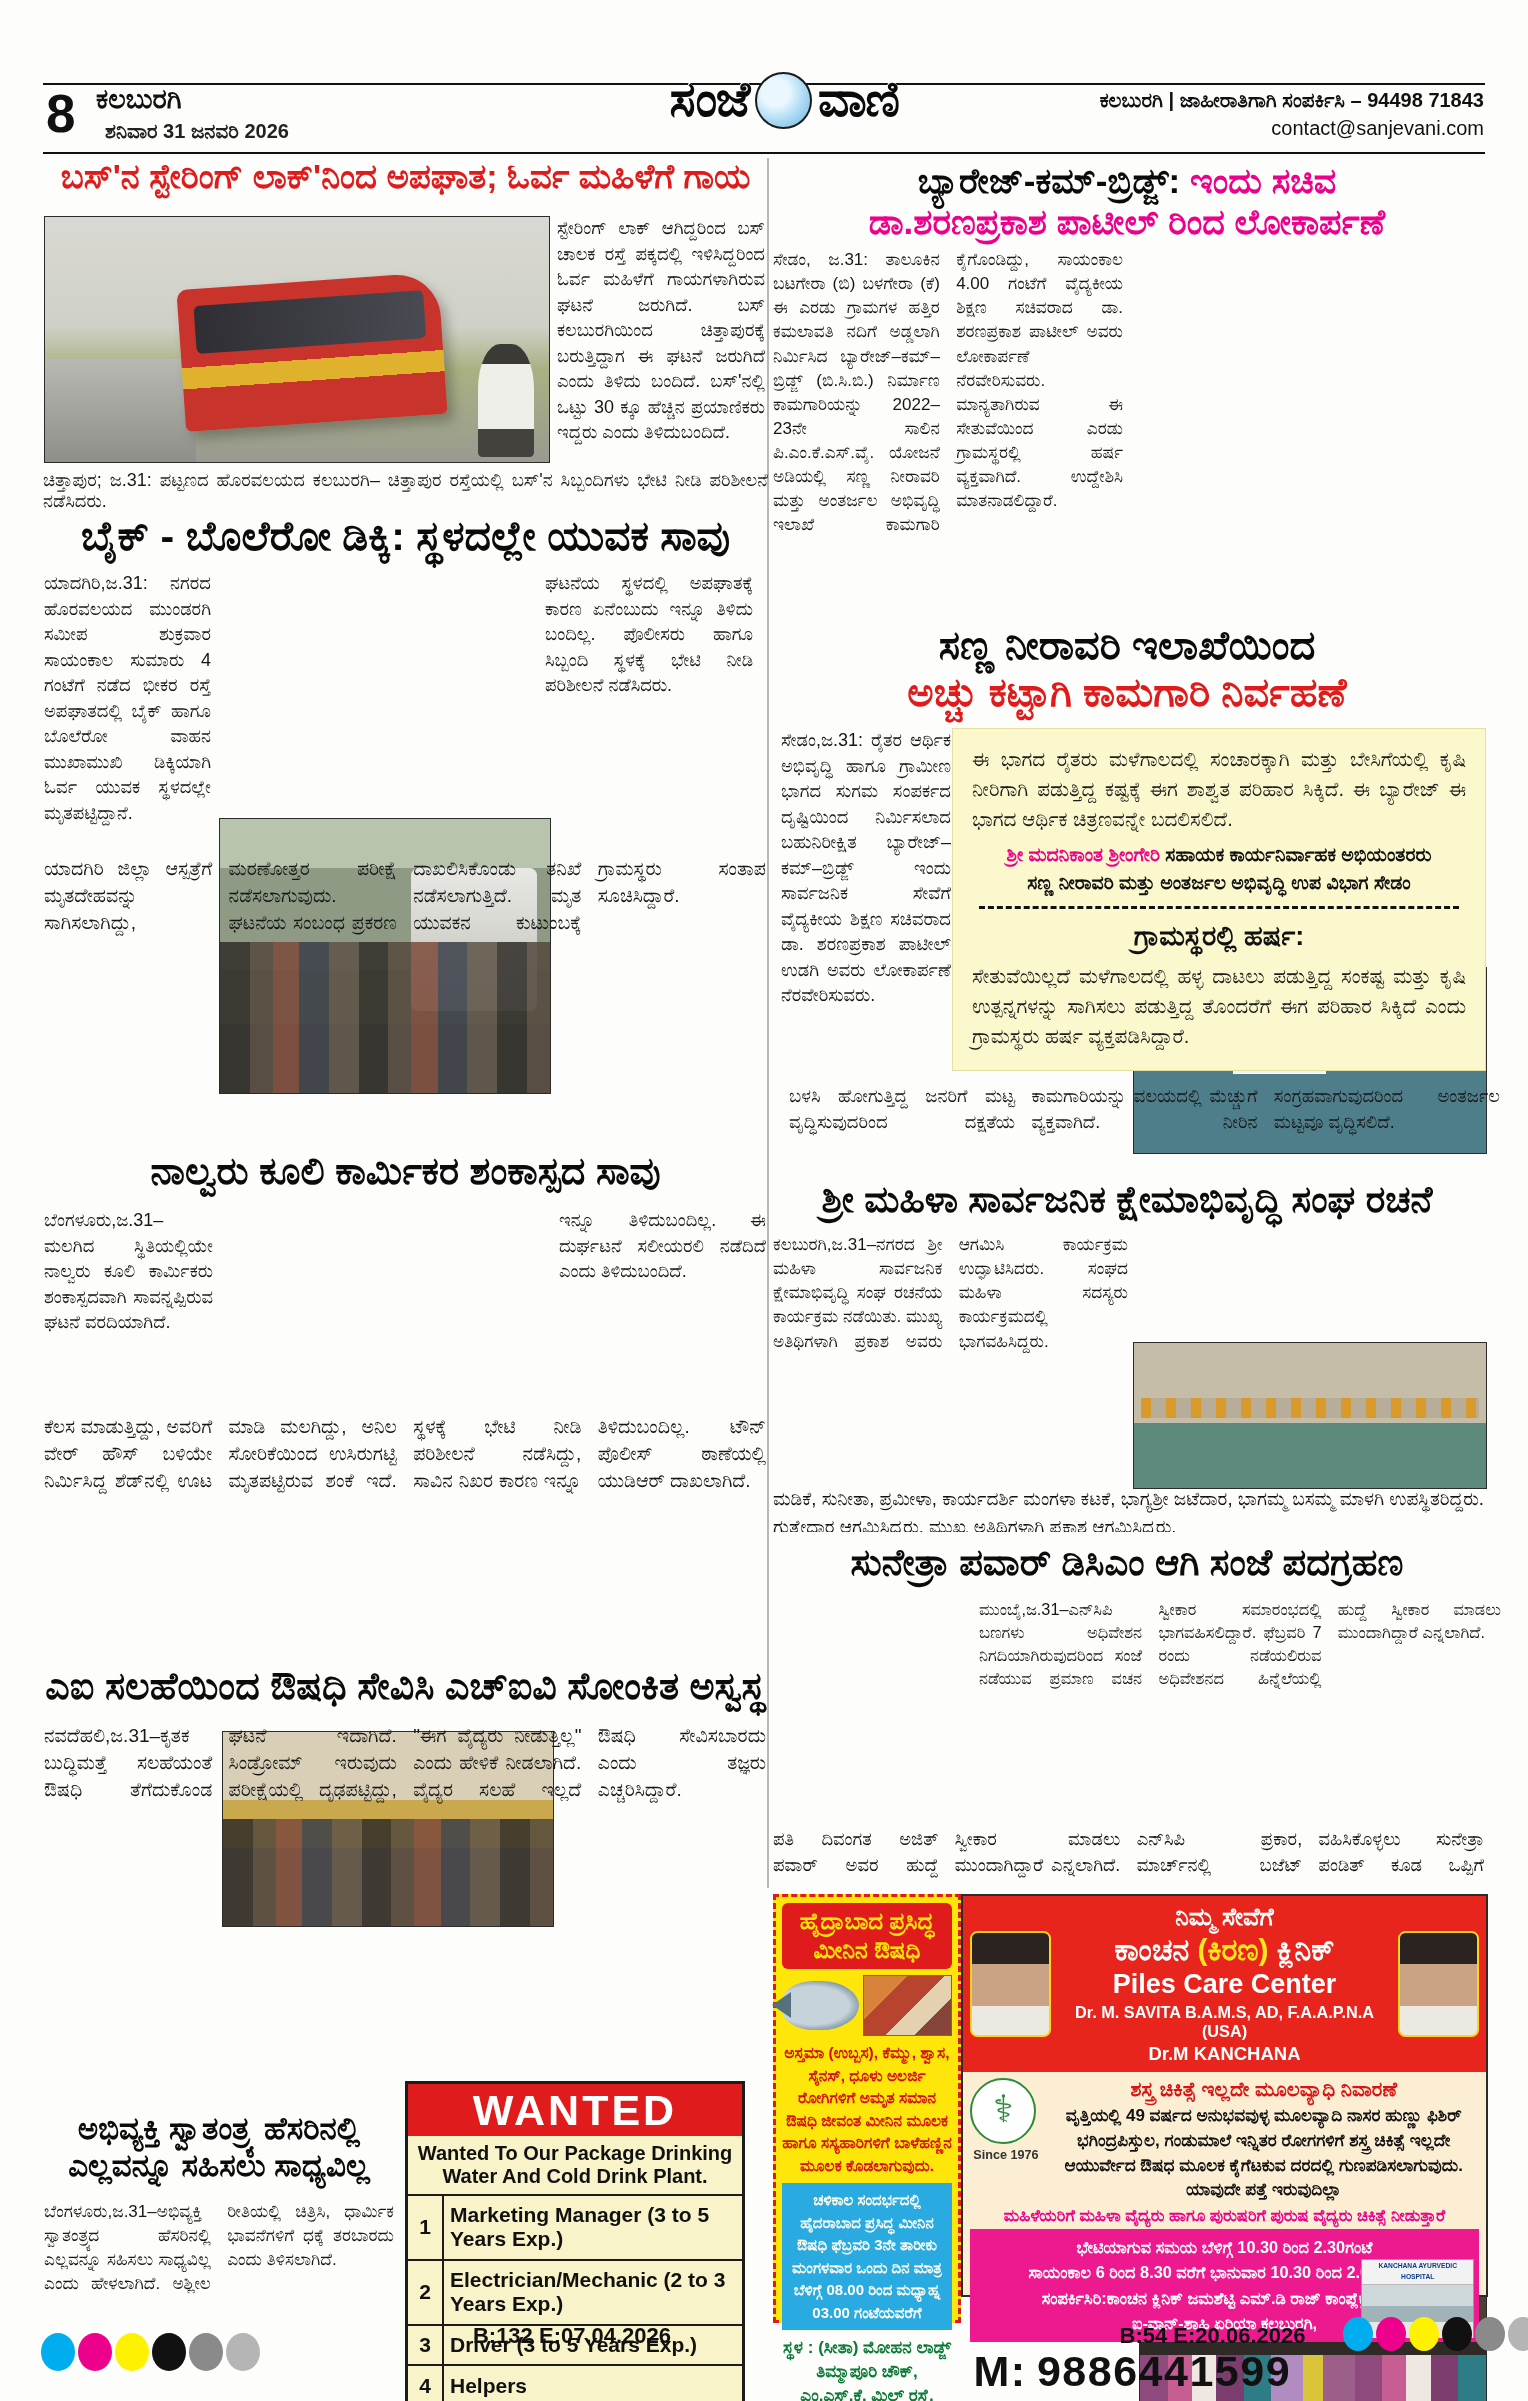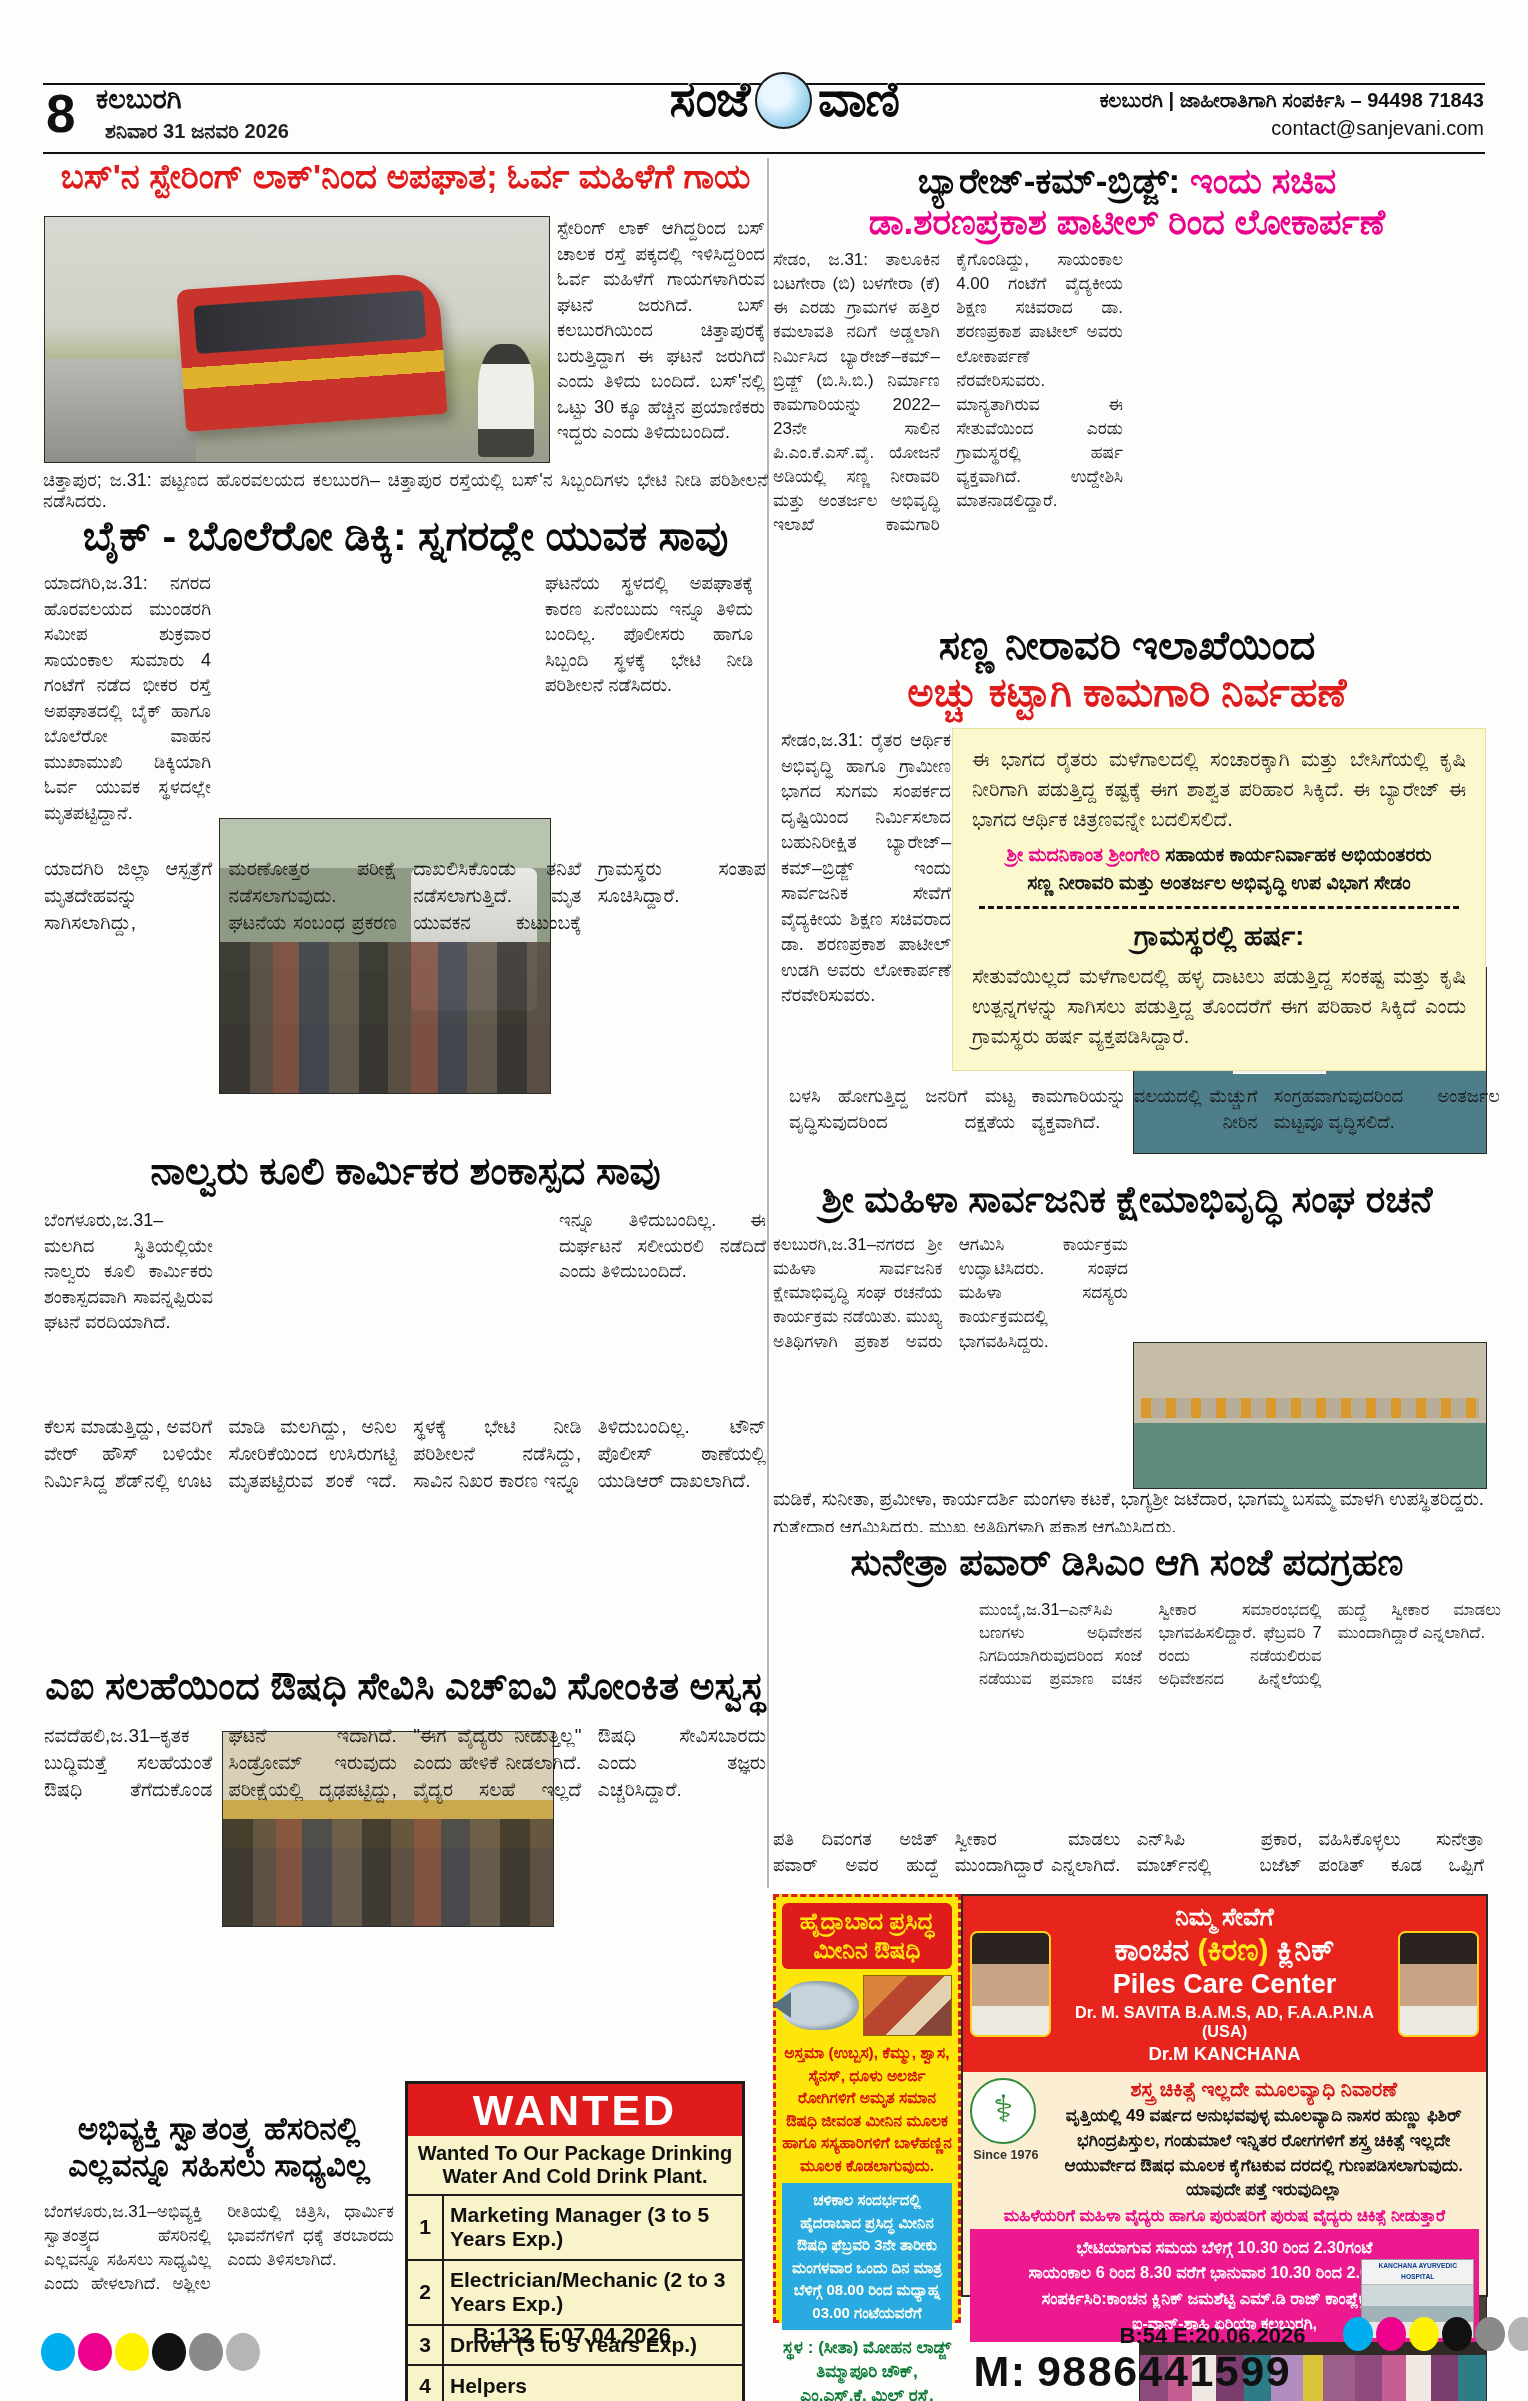--- a/index.html
+++ b/index.html
@@ -153,21 +153,21 @@
   <div class="abs ph ph-bus" style="left:44px;top:216px;width:504px;height:245px;">
     <div class="road"></div>
     <div class="bus-body">
         <div class="bus-win"></div>
       </div>
     <div class="fig-man"></div>
   </div>
   <div class="abs body-txt just" style="left:557px;top:216px;width:208px;height:245px;overflow:hidden;">ಸ್ಟೇರಿಂಗ್ ಲಾಕ್ ಆಗಿದ್ದರಿಂದ ಬಸ್ ಚಾಲಕ ರಸ್ತೆ ಪಕ್ಕದಲ್ಲಿ ಇಳಿಸಿದ್ದರಿಂದ ಓರ್ವ ಮಹಿಳೆಗೆ ಗಾಯಗಳಾಗಿರುವ ಘಟನೆ ಜರುಗಿದೆ. ಬಸ್ ಕಲಬುರಗಿಯಿಂದ ಚಿತ್ತಾಪುರಕ್ಕೆ ಬರುತ್ತಿದ್ದಾಗ ಈ ಘಟನೆ ಜರುಗಿದೆ ಎಂದು ತಿಳಿದು ಬಂದಿದೆ. ಬಸ್'ನಲ್ಲಿ ಒಟ್ಟು 30 ಕ್ಕೂ ಹೆಚ್ಚಿನ ಪ್ರಯಾಣಿಕರು ಇದ್ದರು ಎಂದು ತಿಳಿದುಬಂದಿದೆ.</div>
   <div class="abs caption just" style="left:43px;top:470px;width:725px;">ಚಿತ್ತಾಪುರ; ಜ.31: ಪಟ್ಟಣದ ಹೊರವಲಯದ ಕಲಬುರಗಿ– ಚಿತ್ತಾಪುರ ರಸ್ತೆಯಲ್ಲಿ ಬಸ್'ನ ಸಿಬ್ಬಂದಿಗಳು ಭೇಟಿ ನೀಡಿ ಪರಿಶೀಲನೆ ನಡೆಸಿದರು.</div>
 
-  <div class="abs hl-blk center" style="left:43px;top:513px;width:725px;font-size:41px;">ಬೈಕ್ - ಬೊಲೆರೋ ಡಿಕ್ಕಿ: ಸ್ನಗರದ್ಲೇ ಯುವಕ ಸಾವು</div>
+  <div class="abs hl-blk center" style="left:43px;top:513px;width:725px;font-size:41px;">ಬೈಕ್ - ಬೊಲೆರೋ ಡಿಕ್ಕಿ: ಸ್ಥಳದಲ್ಲೇ ಯುವಕ ಸಾವು</div>
 
   <div class="abs ph ph-group1" style="left:219px;top:571px;width:330px;height:274px;">
     <div class="veh"></div>
     <div class="crowd"></div>
   </div>
   <div class="abs body-txt just" style="left:44px;top:571px;width:167px;height:274px;overflow:hidden;">ಯಾದಗಿರಿ,ಜ.31: ನಗರದ ಹೊರವಲಯದ ಮುಂಡರಗಿ ಸಮೀಪ ಶುಕ್ರವಾರ ಸಾಯಂಕಾಲ ಸುಮಾರು 4 ಗಂಟೆಗೆ ನಡೆದ ಭೀಕರ ರಸ್ತೆ ಅಪಘಾತದಲ್ಲಿ ಬೈಕ್ ಹಾಗೂ ಬೊಲೆರೋ ವಾಹನ ಮುಖಾಮುಖಿ ಡಿಕ್ಕಿಯಾಗಿ ಓರ್ವ ಯುವಕ ಸ್ಥಳದಲ್ಲೇ ಮೃತಪಟ್ಟಿದ್ದಾನೆ.</div>
   <div class="abs body-txt just" style="left:545px;top:571px;width:208px;height:274px;overflow:hidden;">ಘಟನೆಯ ಸ್ಥಳದಲ್ಲಿ ಅಪಘಾತಕ್ಕೆ ಕಾರಣ ಏನೆಂಬುದು ಇನ್ನೂ ತಿಳಿದು ಬಂದಿಲ್ಲ. ಪೊಲೀಸರು ಹಾಗೂ ಸಿಬ್ಬಂದಿ ಸ್ಥಳಕ್ಕೆ ಭೇಟಿ ನೀಡಿ ಪರಿಶೀಲನೆ ನಡೆಸಿದರು.</div>
   <div class="abs body-txt just cols4" style="left:44px;top:856px;width:722px;height:281px;overflow:hidden;font-size:19px;">ಯಾದಗಿರಿ ಜಿಲ್ಲಾ ಆಸ್ಪತ್ರೆಗೆ ಮೃತದೇಹವನ್ನು ಸಾಗಿಸಲಾಗಿದ್ದು, ಮರಣೋತ್ತರ ಪರೀಕ್ಷೆ ನಡೆಸಲಾಗುವುದು. ಘಟನೆಯ ಸಂಬಂಧ ಪ್ರಕರಣ ದಾಖಲಿಸಿಕೊಂಡು ತನಿಖೆ ನಡೆಸಲಾಗುತ್ತಿದೆ. ಮೃತ ಯುವಕನ ಕುಟುಂಬಕ್ಕೆ ಗ್ರಾಮಸ್ಥರು ಸಂತಾಪ ಸೂಚಿಸಿದ್ದಾರೆ.</div>
 
   <div class="abs hl-blk center" style="left:43px;top:1150px;width:725px;font-size:38px;">ನಾಲ್ವರು ಕೂಲಿ ಕಾರ್ಮಿಕರ ಶಂಕಾಸ್ಪದ ಸಾವು</div>

